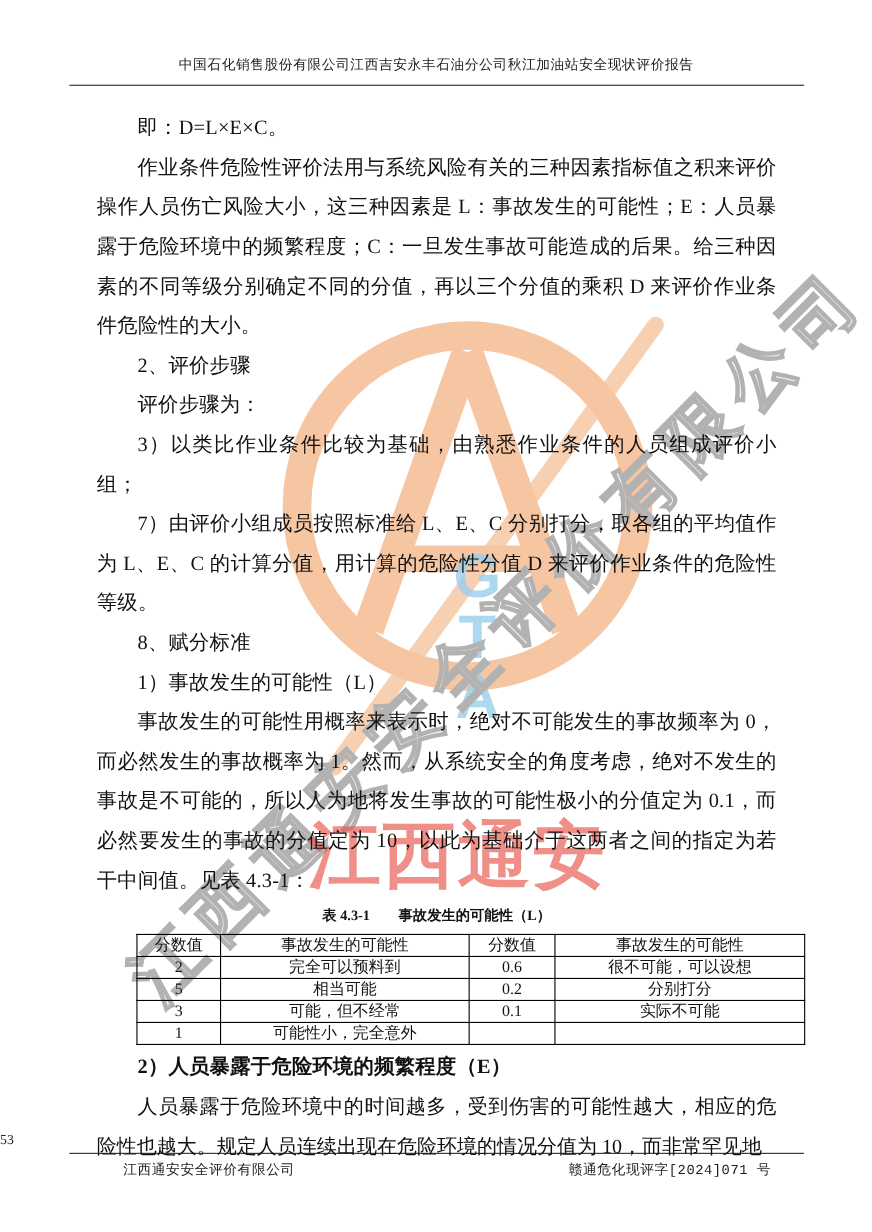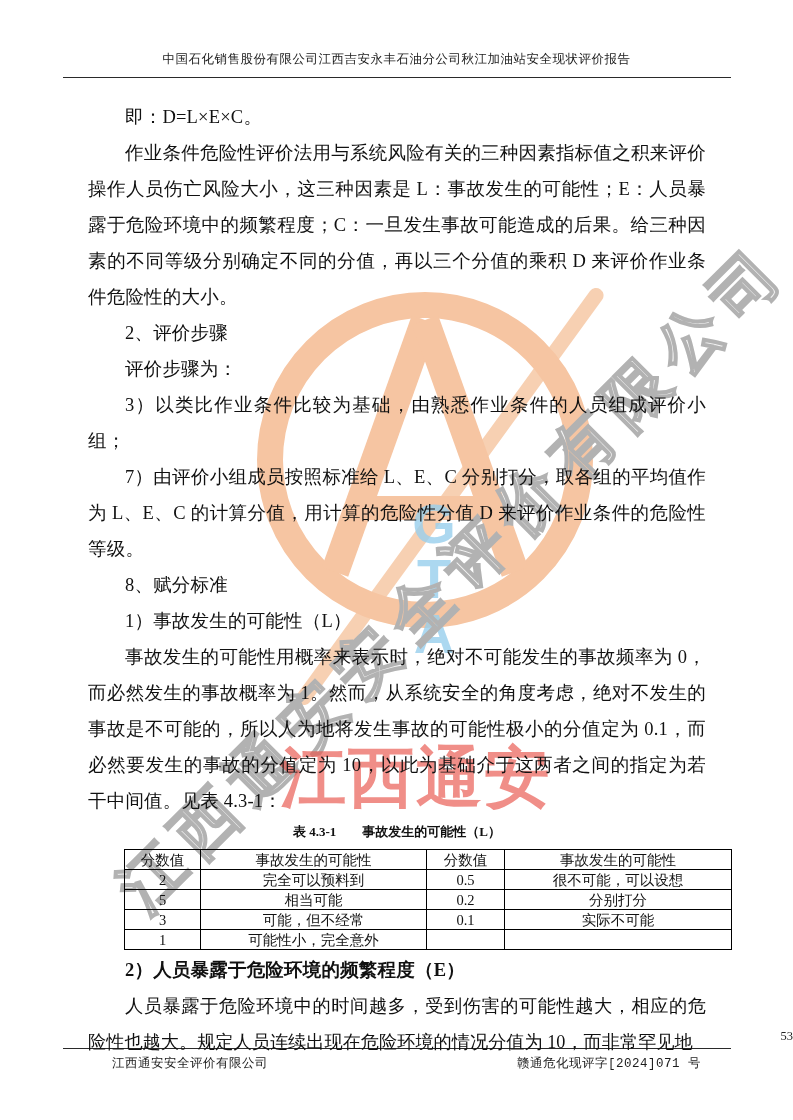--- a/index.html
+++ b/index.html
@@ -3,21 +3,21 @@
 <meta charset="utf-8">
 <style>
   html,body{margin:0;padding:0;background:#e8e8e8;}
   .page{position:relative;width:793px;height:1120px;background:#ffffff;overflow:hidden;
         font-family:"Liberation Serif","DejaVu Serif",serif;color:#111;}
 
   
   .header-title{position:absolute;top:51px;left:0;right:0;text-align:center;
                 font-size:12.5px;letter-spacing:.5px;color:#1c1c1c;}
   .header-rule{position:absolute;top:77px;left:63px;right:62px;border-top:1.5px solid #2a2a2a;}
-  .page-number{position:absolute;top:1029px;left:0;right:0;text-align:right;font-size:12.5px;color:#222;}
+  .page-number{position:absolute;top:1029px;left:0;right:0;text-align:left;font-size:12.5px;color:#222;}
   .footer-rule{position:absolute;top:1048px;left:63px;right:62px;border-top:1px solid #2a2a2a;}
   .footer-left{position:absolute;top:1055px;left:112px;font-size:12.5px;color:#1c1c1c;letter-spacing:.5px;}
   .footer-right{position:absolute;top:1055px;right:92px;font-size:12.5px;color:#1c1c1c;letter-spacing:.5px;font-family:Liberation Mono, monospace;}
 
   
   .content{position:absolute;left:88px;width:618px;top:99px;z-index:10;
            font-size:18.5px;line-height:36px;text-align:justify;letter-spacing:.2px;}
   .content p{margin:0;text-indent:37px;}
   .content p.continued{font-size:18.2px;letter-spacing:0;}
 
@@ -102,21 +102,21 @@
             <td>事故发生的可能性</td>
             <td>分数值</td>
             <td>事故发生的可能性</td>
           </tr>
       </tbody>
       <tbody>
 
           <tr>
             <td>2</td>
             <td>完全可以预料到</td>
-            <td>0.5</td>
+            <td>0.6</td>
             <td>很不可能，可以设想</td>
           </tr>
 
           <tr>
             <td>5</td>
             <td>相当可能</td>
             <td>0.2</td>
             <td>分别打分</td>
           </tr>
 

